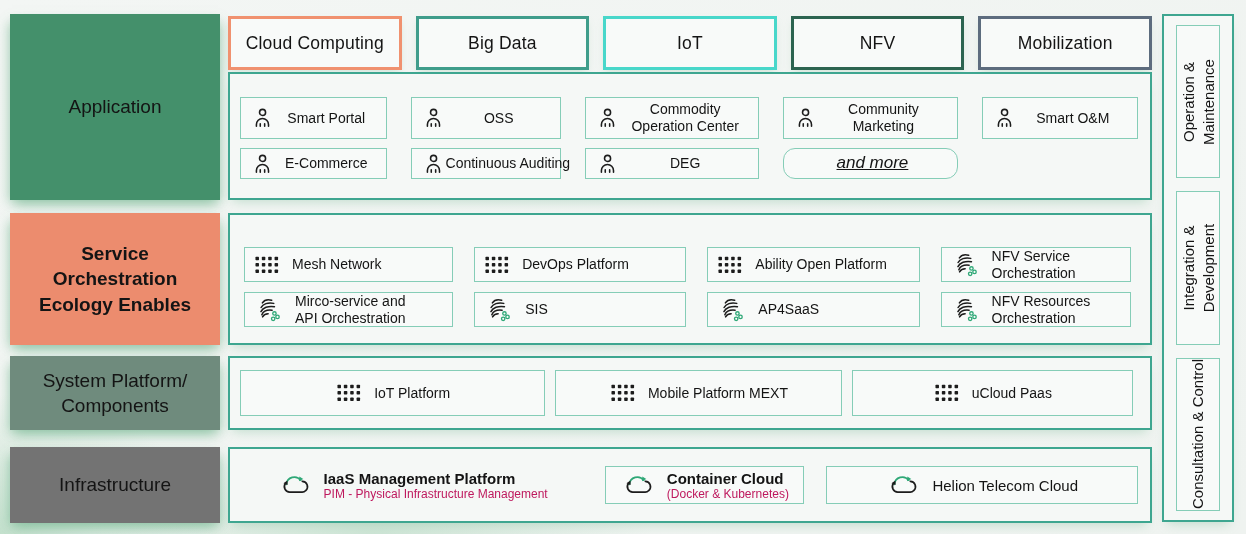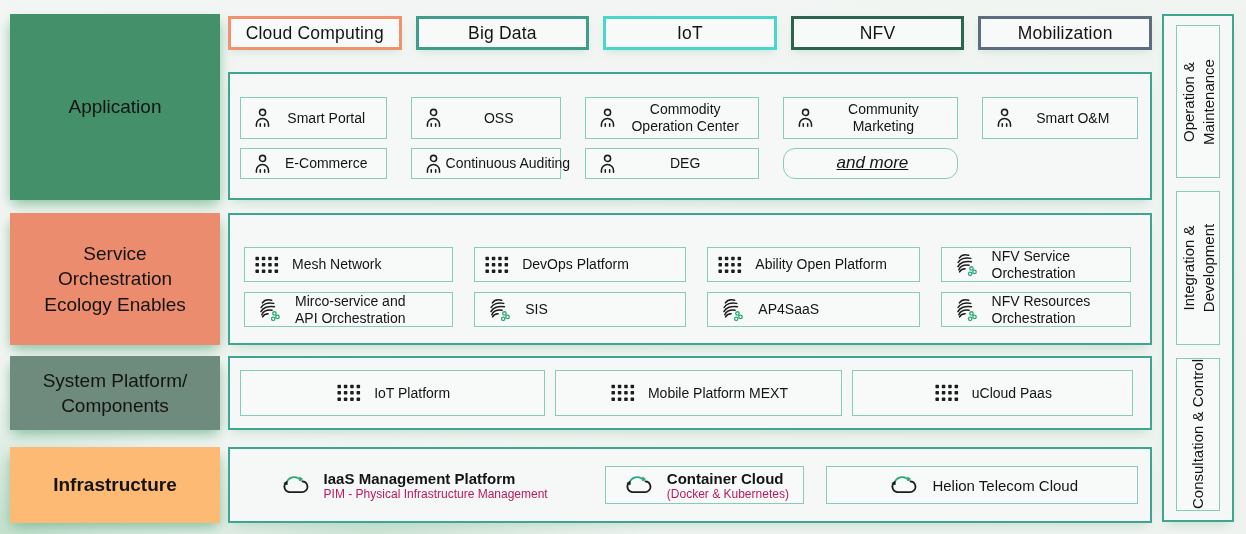--- a/index.html
+++ b/index.html
@@ -17,27 +17,27 @@
 
   
   .left-box {
     position: absolute; left: 10px; width: 210px;
     display: flex; flex-direction: column; align-items: center; justify-content: center;
     font-size: 19px; line-height: 1.32; text-align: center;
     box-shadow: 0 7px 12px -2px rgba(125,188,152,.55), -5px 5px 10px -4px rgba(125,188,152,.4), 5px 5px 10px -4px rgba(125,188,152,.4);
   }
   .left-box span { display: block; }
   #left-application { top: 14px; height: 186px; }
-  #left-service     { top: 213px; height: 132px; }
+  #left-service     { top: 213px; height: 132px; font-weight: bold; }
   #left-platform    { top: 356px; height: 74px; }
   #left-infra       { top: 447px; height: 76px; }
 
   
   #chips {
-    position: absolute; left: 228px; top: 16px; width: 924px; height: 34px;
+    position: absolute; left: 228px; top: 16px; width: 924px; height: 54px;
     display: flex; gap: 14px;
   }
   .chip {
     flex: 1; background: #f8faf9; border: 3px solid #999;
     display: flex; align-items: center; justify-content: center;
     font-size: 17.5px; letter-spacing: .2px;
     box-shadow: 0 4px 8px -3px rgba(125,188,152,.35);
   }
 
   
@@ -160,21 +160,21 @@
   </div>
   <div class="left-box" id="left-service" style="background: rgb(236, 140, 110);">
     <span>Service</span>
     <span>Orchestration</span>
     <span>Ecology Enables</span>
   </div>
   <div class="left-box" id="left-platform" style="background: rgb(111, 139, 125);">
     <span>System Platform/</span>
     <span>Components</span>
   </div>
-  <div class="left-box" id="left-infra" style="background: #fdba74; font-weight: bold;">
+  <div class="left-box" id="left-infra" style="background: #737373;">
     <span>Infrastructure</span>
   </div>
 
   <div id="chips">
     <div class="chip" style="border-color: rgb(240, 145, 111);">
         <span>Cloud Computing</span>
       </div>
     <div class="chip" style="border-color: rgb(63, 157, 139);">
         <span>Big Data</span>
       </div>

